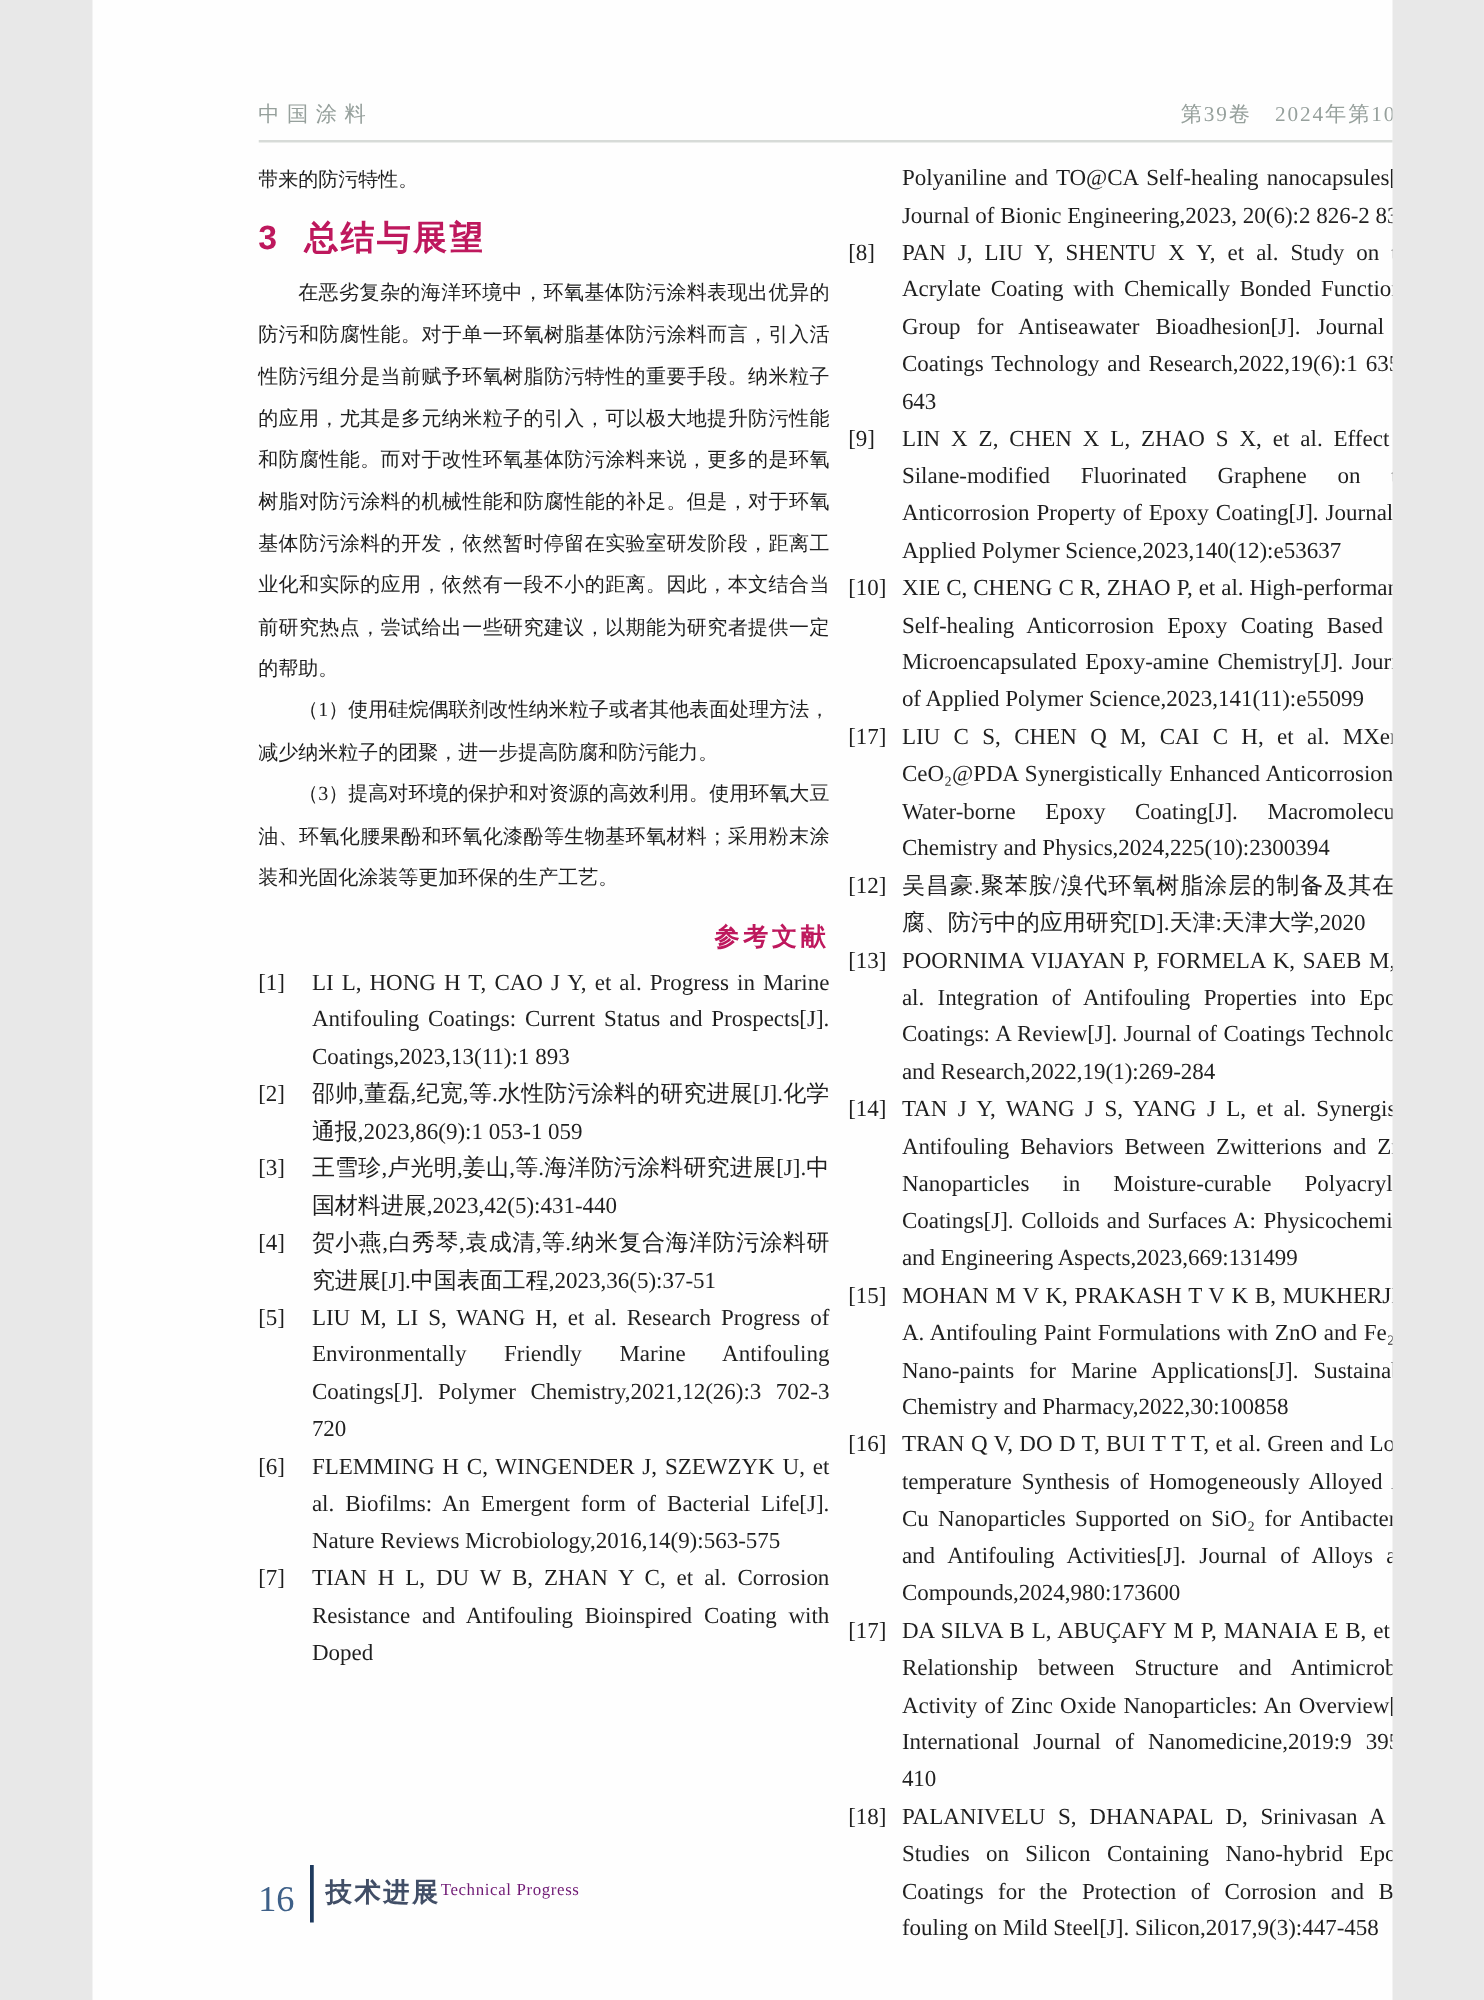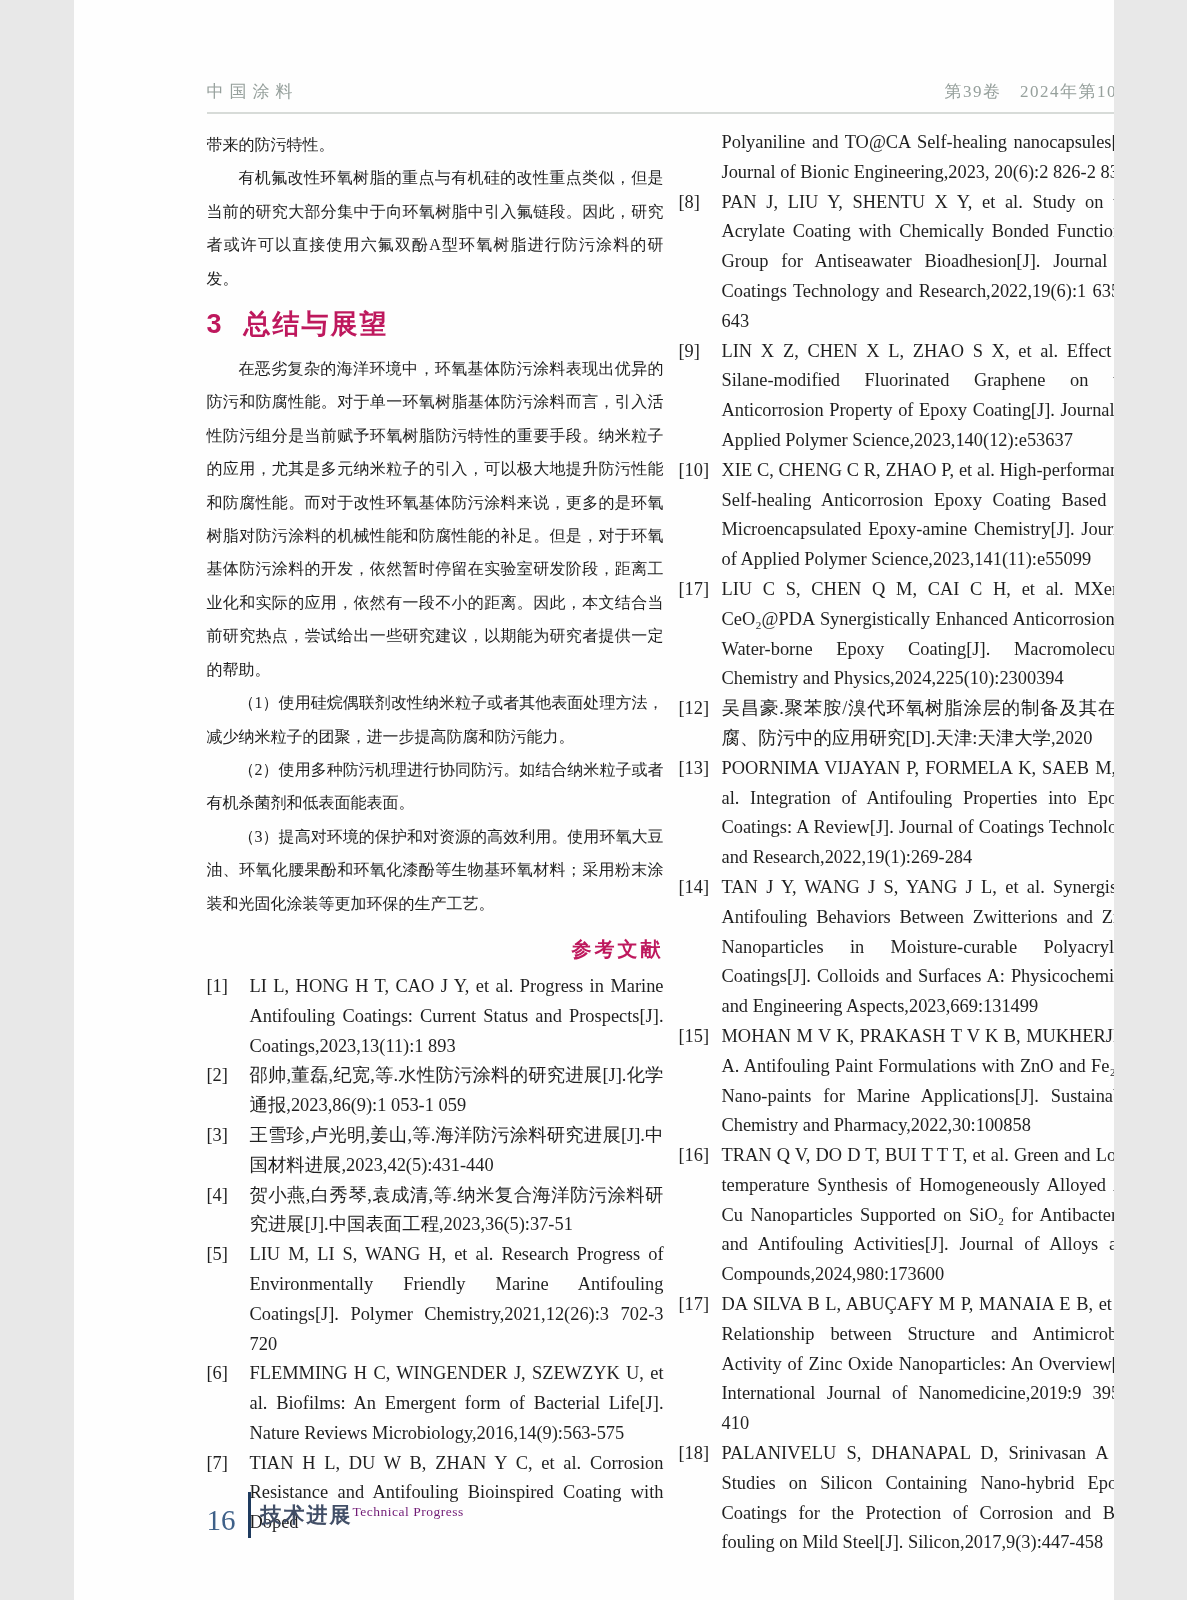--- a/index.html
+++ b/index.html
@@ -98,33 +98,31 @@
 
   <div class="header">
     <span class="journal-name">中国涂料</span>
     <span class="issue-info">第39卷　2024年第10期</span>
   </div>
 
   <div class="columns">
 
     <div class="col">
       <div class="body-text para-noindent">带来的防污特性。</div>
-      <div class="body-text para">有机氟改性环氧树脂的重点与有机硅的改性重点类似，但是当前的研究大部分集中于向环氧树脂中引入氟链段。因此，研究者或许可以直接使用六氟双酚A型环氧树脂进行防污涂料的研发。</div>
 
       <div class="section-heading">
         <span class="sec-num">3</span><span>总结与展望</span>
       </div>
 
       <div>
 
           <div class="body-text para">在恶劣复杂的海洋环境中，环氧基体防污涂料表现出优异的防污和防腐性能。对于单一环氧树脂基体防污涂料而言，引入活性防污组分是当前赋予环氧树脂防污特性的重要手段。纳米粒子的应用，尤其是多元纳米粒子的引入，可以极大地提升防污性能和防腐性能。而对于改性环氧基体防污涂料来说，更多的是环氧树脂对防污涂料的机械性能和防腐性能的补足。但是，对于环氧基体防污涂料的开发，依然暂时停留在实验室研发阶段，距离工业化和实际的应用，依然有一段不小的距离。因此，本文结合当前研究热点，尝试给出一些研究建议，以期能为研究者提供一定的帮助。</div>
 
           <div class="body-text para">（1）使用硅烷偶联剂改性纳米粒子或者其他表面处理方法，减少纳米粒子的团聚，进一步提高防腐和防污能力。</div>
 
-          <div class="body-text para">（2）使用多种防污机理进行协同防污。如结合纳米粒子或者有机杀菌剂和低表面能表面。</div>
 
           <div class="body-text para">（3）提高对环境的保护和对资源的高效利用。使用环氧大豆油、环氧化腰果酚和环氧化漆酚等生物基环氧材料；采用粉末涂装和光固化涂装等更加环保的生产工艺。</div>
         </div>
 
       <div class="ref-heading">参考文献</div>
 
       <div class="ref-list">
 
           <div class="ref">
             <span class="ref-label">[1]</span><span>LI L, HONG H T, CAO J Y, et al. Progress in Marine Antifouling Coatings: Current Status and Prospects[J]. Coatings,2023,13(11):1 893</span>

